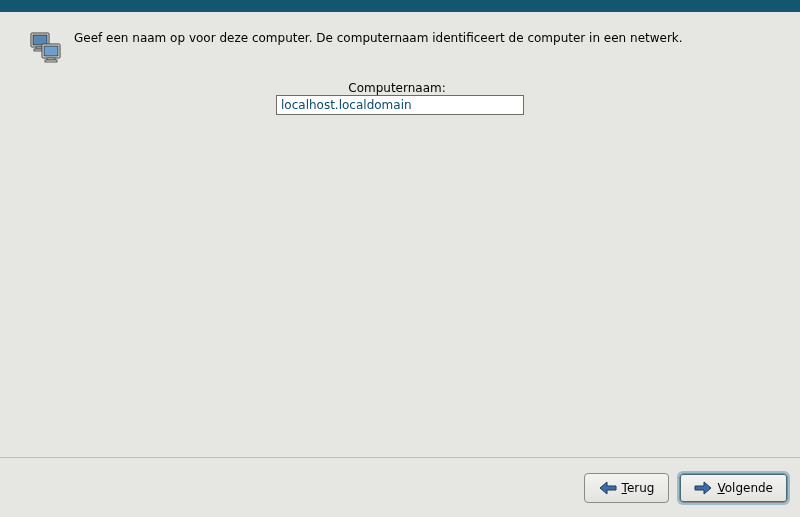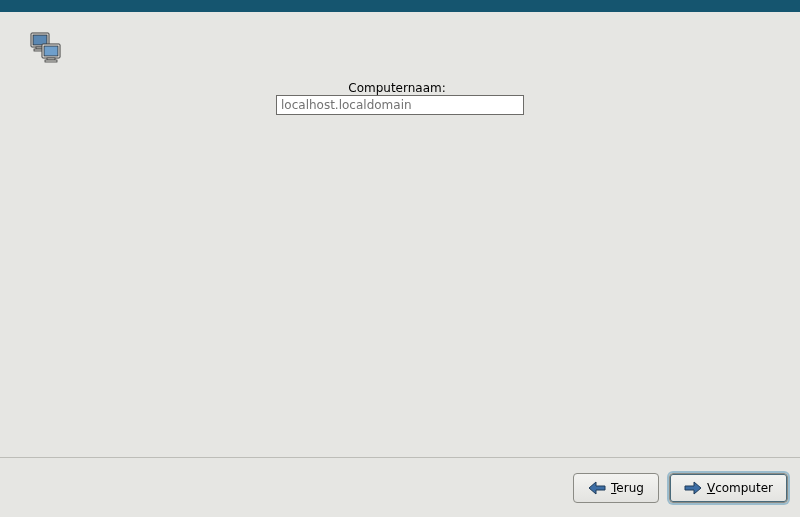--- a/index.html
+++ b/index.html
@@ -50,21 +50,21 @@
   }
   .text-input {
     width: 248px;
     height: 20px;
     box-sizing: border-box;
     border: 1px solid #6d6c69;
     background: #ffffff;
     padding: 0 4px;
     font-family: inherit;
     font-size: 12px;
-    color: #737373;
+    color: #0c4a6e;
   }
   .button-bar {
     position: absolute;
     left: 0;
     right: 0;
     bottom: 0;
     height: 60px;
     border-top: 1px solid #bdbdb8;
     display: flex;
     justify-content: flex-end;
@@ -110,20 +110,21 @@
         <rect x="3" y="3" width="14" height="10" fill="#5a87b2" stroke="#2a2a2a" stroke-width="0.8"></rect>
         <rect x="6" y="15" width="8" height="2" fill="#cfcfcb" stroke="#3a3a3a" stroke-width="0.8"></rect>
         <rect x="4" y="17" width="12" height="2" fill="#cfcfcb" stroke="#3a3a3a" stroke-width="0.8"></rect>
 
         <rect x="12" y="12" width="18" height="14" rx="1" fill="#f2f2f0" stroke="#3a3a3a" stroke-width="1"></rect>
         <rect x="14" y="14" width="14" height="10" fill="#6f9fcb" stroke="#2a2a2a" stroke-width="0.8"></rect>
         <rect x="17" y="26" width="8" height="2" fill="#dcdcd8" stroke="#3a3a3a" stroke-width="0.8"></rect>
         <rect x="15" y="28" width="12" height="2" fill="#dcdcd8" stroke="#3a3a3a" stroke-width="0.8"></rect>
       </svg>
     </div>
+    <div class="intro-text">Geef een naam op voor deze computer. De computernaam identificeert de computer in een netwerk.</div>
   </div>
 
   <div class="form-row">
     <span class="form-label">Computernaam:</span>
     <input type="text" class="text-input" value="localhost.localdomain" style="">
   </div>
 
   <div class="button-bar">
     <button class="btn">
       <span class="arrow-icon">
@@ -132,17 +133,17 @@
         </svg>
       </span>
       <span><span class="u">T</span><span>erug</span></span>
     </button>
     <button class="btn primary">
       <span class="arrow-icon">
         <svg viewBox="0 0 18 14" width="18" height="14">
           <path d="M10 1 L17 7 L10 13 L10 9 L1 9 L1 5 L10 5 Z" fill="#3d6ea5" stroke="#1f3b59" stroke-width="1"></path>
         </svg>
       </span>
-      <span><span class="u">V</span><span>computer</span></span>
+      <span><span class="u">V</span><span>olgende</span></span>
     </button>
   </div>
 
 </div>
 
 </body></html>

